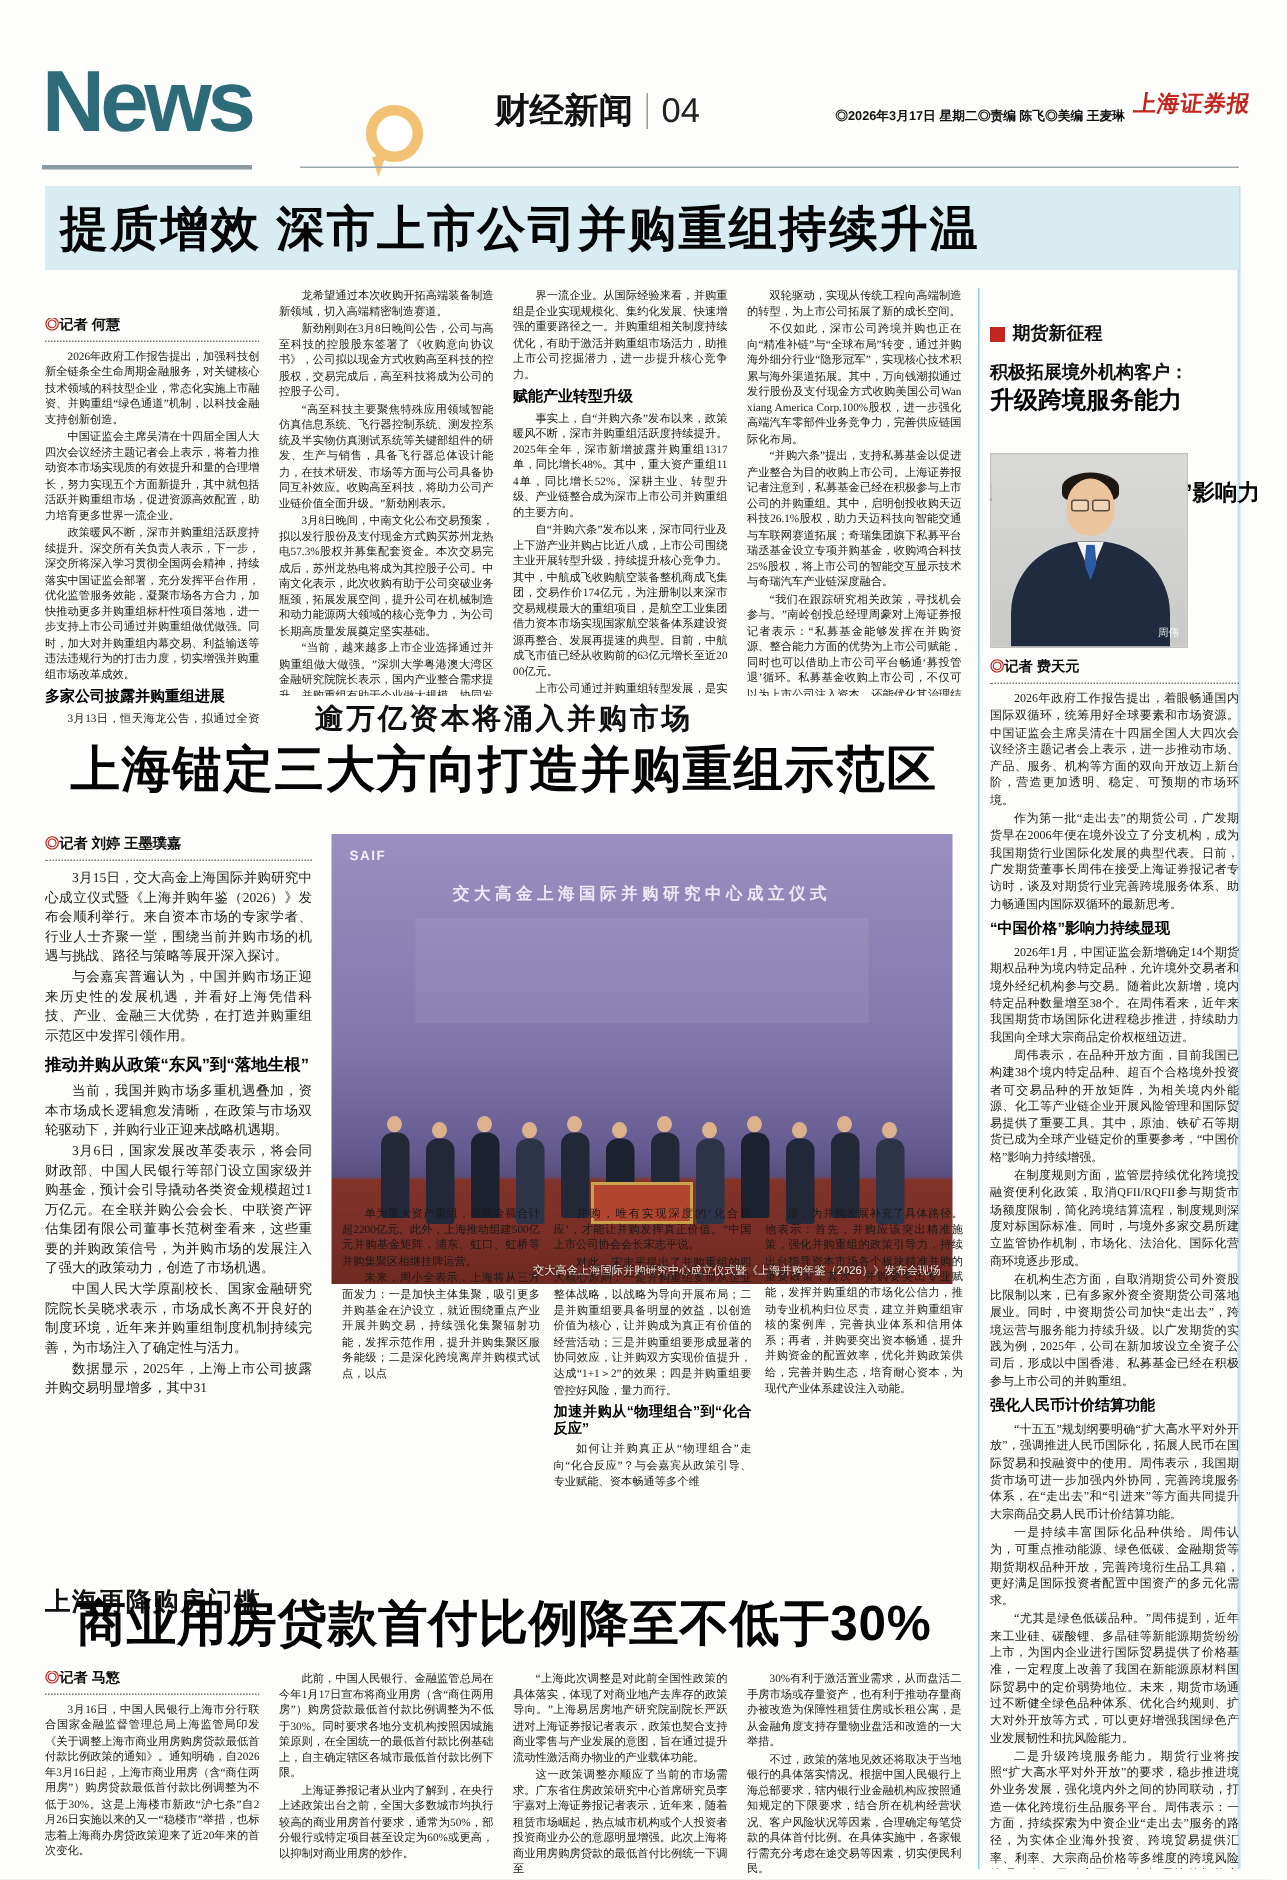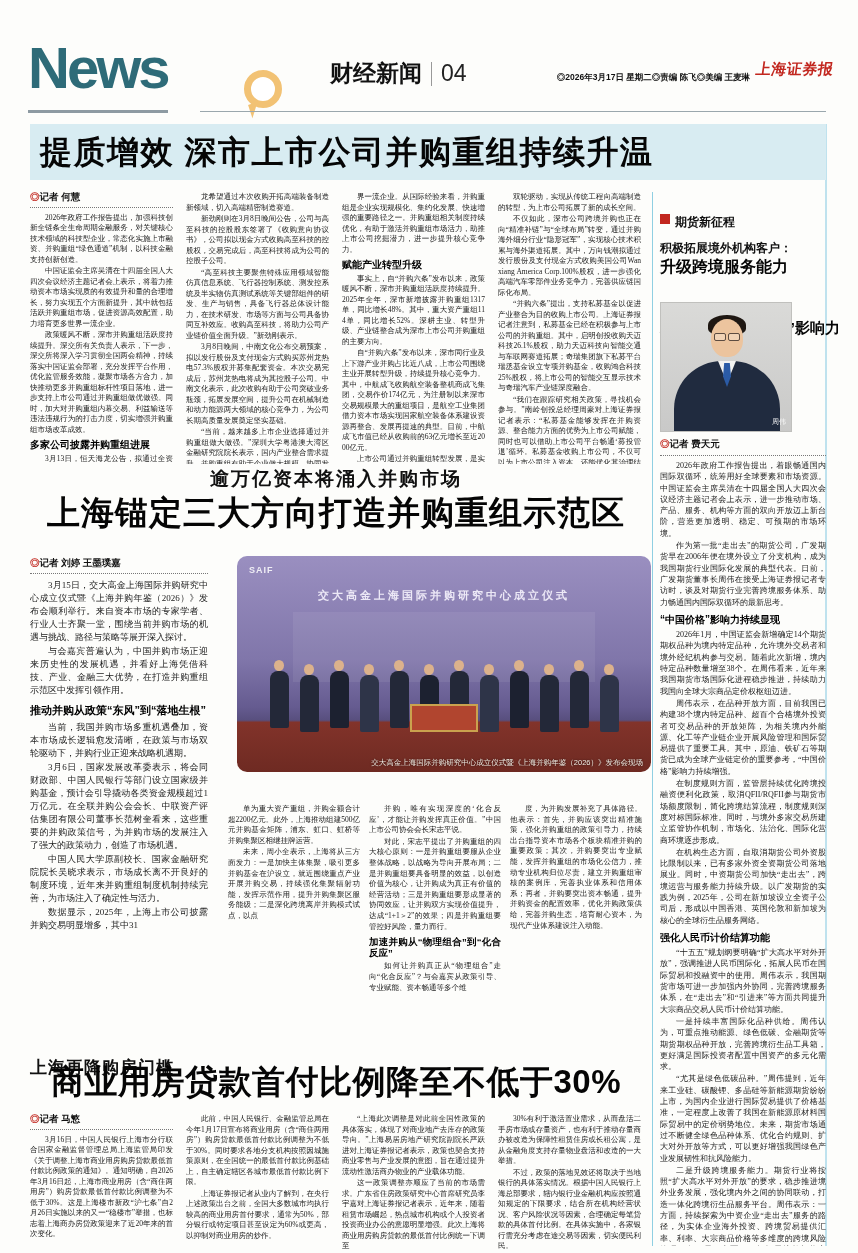--- a/index.html
+++ b/index.html
@@ -43,35 +43,35 @@
   .col-s .subhead{font-size:10px;}
   .col-m{font-size:9px;line-height:13px;}
   .col-m .subhead{font-size:11px;margin:7px 0 4px 0;}
   .col-u{font-size:7.5px;line-height:10.6px;}
   .col-u .subhead{font-size:9.5px;}
   .byline{font-family:"Liberation Sans",sans-serif;font-size:9.5px;font-weight:800;color:#111;
           border-bottom:1px dotted #777;padding-bottom:4px;margin-bottom:5px;}
   .byline::first-letter{color:#c2271f;}
 
   .lead-col{top:192px;width:143px;height:272px;}
-  .lead-c1{left:30px;} .lead-c2{left:186px;} .lead-c3{left:342px;} .lead-c4{left:498px;}
+  .lead-c1{left:30px;margin-top:20px;} .lead-c2{left:186px;} .lead-c3{left:342px;} .lead-c4{left:498px;}
 
   
   .sh-kicker{left:30px;top:466px;width:612px;text-align:center;font-family:"Liberation Sans",sans-serif;
              font-size:19px;font-weight:600;letter-spacing:2px;color:#111;}
   .sh-headline{left:30px;top:491px;width:612px;text-align:center;font-family:"Liberation Sans",sans-serif;
                font-size:33px;font-weight:900;letter-spacing:1px;color:#050505;white-space:nowrap;}
   .sh-left{left:30px;top:556px;width:178px;height:480px;}
   .sh-ucol{top:804px;width:132px;height:232px;}
   .sh-ua{left:228px;} .sh-ub{left:369px;} .sh-uc{left:510px;}
 
   
-  .photo{left:237px;top:556px;width:414px;height:216px;overflow:hidden;
+  .photo{left:221px;top:556px;width:414px;height:300px;overflow:hidden;
          background:linear-gradient(180deg,#9a8fc0 0%,#8076aa 48%,#655b90 70%,#584f7e 76%,
-                    #82332a 77%,#6e2a22 100%);border-radius:10px;}
+                    #82332a 77%,#6e2a22 100%);}
   .photo-screen{position:absolute;left:56px;top:56px;width:302px;height:70px;background:rgba(255,255,255,0.07);}
   .photo-logo{position:absolute;left:12px;top:9px;font-family:"Liberation Sans",sans-serif;
               font-size:9px;font-weight:700;color:rgba(255,255,255,0.85);letter-spacing:1px;}
   .photo-banner-text{position:absolute;left:0;top:32px;width:100%;text-align:center;
                      font-family:"Liberation Sans",sans-serif;font-size:11px;letter-spacing:3px;
                      color:#ece8f6;font-weight:600;}
   .people{position:absolute;left:0;bottom:44px;width:100%;display:flex;justify-content:center;
           align-items:flex-end;gap:11px;}
   .person{width:19px;height:68px;position:relative;}
   .person::before{content:"";position:absolute;top:0;left:50%;transform:translateX(-50%);
@@ -80,21 +80,21 @@
                  border-radius:8px 8px 2px 2px;background:#232838;}
   .person:nth-child(3n)::after{background:#1c2130;}
   .person:nth-child(4n)::after{background:#2e3448;}
   .person:nth-child(2n){height:64px;}
   .plaque{position:absolute;left:50%;bottom:40px;transform:translateX(-50%);width:64px;height:24px;
           background:#b1452f;border:2px solid #caa24e;}
   .photo-caption{position:absolute;right:8px;bottom:4px;font-size:7.5px;color:#f3ede4;
                  font-family:"Liberation Sans",sans-serif;text-shadow:0 0 2px rgba(0,0,0,.7);}
 
   
-  .sb-tag{left:660px;top:214px;display:flex;align-items:flex-start;gap:5px;
+  .sb-tag{left:660px;top:214px;display:flex;align-items:center;gap:5px;
           font-family:"Liberation Sans",sans-serif;font-size:12px;font-weight:900;color:#111;}
   .sb-tag-square{width:10px;height:10px;background:#c2271f;}
   .sb-t1{left:660px;top:240px;font-family:"Liberation Sans",sans-serif;font-size:12px;font-weight:800;color:#111;}
   .sb-t2{left:660px;top:257px;font-family:"Liberation Sans",sans-serif;font-size:16px;font-weight:900;color:#050505;}
   .sb-t3{left:660px;top:279px;font-family:"Liberation Sans",sans-serif;font-size:15px;font-weight:900;
          color:#050505;white-space:nowrap;margin-top:40px;}
   .portrait{left:660px;top:302px;width:130px;height:128px;background:linear-gradient(180deg,#dadad8,#c9c9c8);
             border:1px solid #c0c0bd;overflow:hidden;}
   .p-hair{position:absolute;left:47px;top:12px;width:38px;height:20px;background:#1e1712;
           border-radius:50% 50% 30% 30%;}
@@ -251,21 +251,21 @@
   </div>
 
   <div class="abs byline sb-byline">◎记者 费天元</div>
   <div class="abs txtcol sb-body">
       <p class="para">2026年政府工作报告提出，着眼畅通国内国际双循环，统筹用好全球要素和市场资源。中国证监会主席吴清在十四届全国人大四次会议经济主题记者会上表示，进一步推动市场、产品、服务、机构等方面的双向开放迈上新台阶，营造更加透明、稳定、可预期的市场环境。</p>
       <p class="para">作为第一批“走出去”的期货公司，广发期货早在2006年便在境外设立了分支机构，成为我国期货行业国际化发展的典型代表。日前，广发期货董事长周伟在接受上海证券报记者专访时，谈及对期货行业完善跨境服务体系、助力畅通国内国际双循环的最新思考。</p>
       <h4 class="subhead">“中国价格”影响力持续显现</h4>
       <p class="para">2026年1月，中国证监会新增确定14个期货期权品种为境内特定品种，允许境外交易者和境外经纪机构参与交易。随着此次新增，境内特定品种数量增至38个。在周伟看来，近年来我国期货市场国际化进程稳步推进，持续助力我国向全球大宗商品定价权枢纽迈进。</p>
       <p class="para">周伟表示，在品种开放方面，目前我国已构建38个境内特定品种、超百个合格境外投资者可交易品种的开放矩阵，为相关境内外能源、化工等产业链企业开展风险管理和国际贸易提供了重要工具。其中，原油、铁矿石等期货已成为全球产业链定价的重要参考，“中国价格”影响力持续增强。</p>
       <p class="para">在制度规则方面，监管层持续优化跨境投融资便利化政策，取消QFII/RQFII参与期货市场额度限制，简化跨境结算流程，制度规则深度对标国际标准。同时，与境外多家交易所建立监管协作机制，市场化、法治化、国际化营商环境逐步形成。</p>
-      <p class="para">在机构生态方面，自取消期货公司外资股比限制以来，已有多家外资全资期货公司落地展业。同时，中资期货公司加快“走出去”，跨境运营与服务能力持续升级。以广发期货的实践为例，2025年，公司在新加坡设立全资子公司后，形成以中国香港、英国伦敦和新加坡为核心的全球衍生品服务网络。</p>
+      <p class="para">在机构生态方面，自取消期货公司外资股比限制以来，已有多家外资全资期货公司落地展业。同时，中资期货公司加快“走出去”，跨境运营与服务能力持续升级。以广发期货的实践为例，2025年，公司在新加坡设立全资子公司后，形成以中国香港、私募基金已经在积极参与上市公司的并购重组。</p>
       <h4 class="subhead">强化人民币计价结算功能</h4>
       <p class="para">“十五五”规划纲要明确“扩大高水平对外开放”，强调推进人民币国际化，拓展人民币在国际贸易和投融资中的使用。周伟表示，我国期货市场可进一步加强内外协同，完善跨境服务体系，在“走出去”和“引进来”等方面共同提升大宗商品交易人民币计价结算功能。</p>
       <p class="para">一是持续丰富国际化品种供给。周伟认为，可重点推动能源、绿色低碳、金融期货等期货期权品种开放，完善跨境衍生品工具箱，更好满足国际投资者配置中国资产的多元化需求。</p>
       <p class="para">“尤其是绿色低碳品种。”周伟提到，近年来工业硅、碳酸锂、多晶硅等新能源期货纷纷上市，为国内企业进行国际贸易提供了价格基准，一定程度上改善了我国在新能源原材料国际贸易中的定价弱势地位。未来，期货市场通过不断健全绿色品种体系、优化合约规则、扩大对外开放等方式，可以更好增强我国绿色产业发展韧性和抗风险能力。</p>
       <p class="para">二是升级跨境服务能力。期货行业将按照“扩大高水平对外开放”的要求，稳步推进境外业务发展，强化境内外之间的协同联动，打造一体化跨境衍生品服务平台。周伟表示：一方面，持续探索为中资企业“走出去”服务的路径，为实体企业海外投资、跨境贸易提供汇率、利率、大宗商品价格等多维度的跨境风险管理服务；另一方面，积极拓展境外机构客户，服务更多境外产业企业参与国内期货市场，提升“中国价格”影响力，真正实现“立足国内，链接国际，服务全球”。</p>
     </div>
 
   <div class="abs hs-kicker">上海再降购房门槛</div>
   <div class="abs hs-headline">商业用房贷款首付比例降至不低于30%</div>
 

